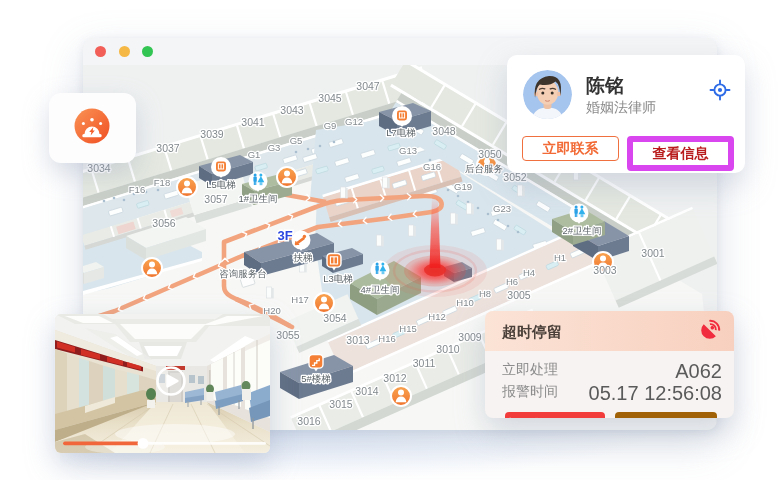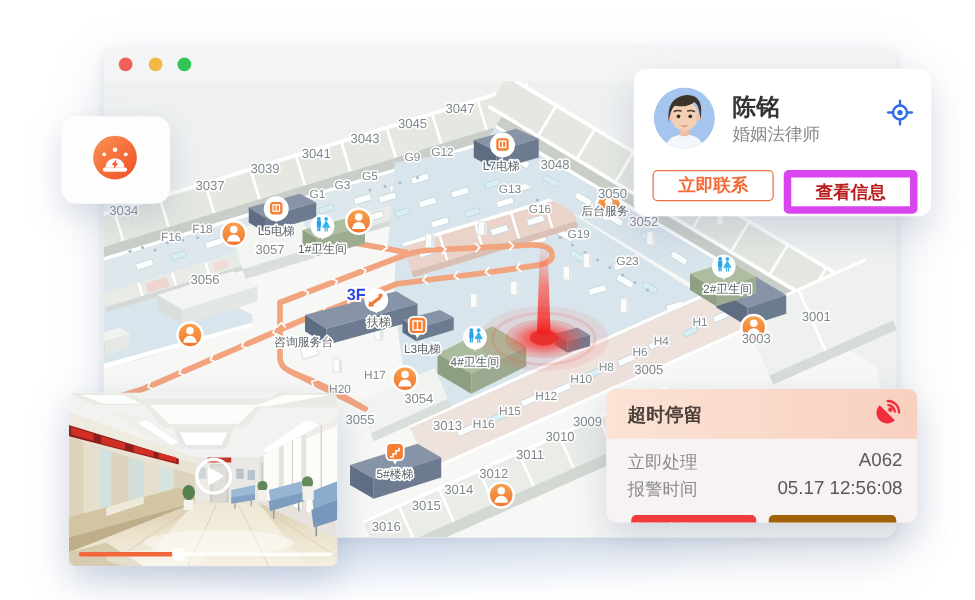--- a/index.html
+++ b/index.html
@@ -20,21 +20,21 @@
       font-size:14px;font-weight:bold;text-align:center;line-height:23px;}
   .btn-o{left:15px;border:1px solid #f07040;color:#f26a35;}
   .btn-b{left:120px;border:6px solid #d946ef;color:#b91c1c;}
   .videocard{position:absolute;left:55px;top:314px;width:215px;height:139px;border-radius:6px;overflow:hidden;
       box-shadow:0 12px 30px rgba(140,155,185,.40);}
   .alertcard{position:absolute;left:485px;top:311px;width:249px;height:107px;border-radius:8px;overflow:hidden;
       background:#f7f3f2;box-shadow:0 12px 30px rgba(150,160,185,.38);}
   .ahead{position:absolute;left:0;top:0;width:249px;height:40px;background:linear-gradient(90deg,#fbe3d6,#f8d0bf);}
   .atitle{position:absolute;left:17px;top:12px;font-size:15px;font-weight:bold;color:#4c413a;}
   .arow{position:absolute;left:17px;width:190px;font-size:14px;color:#8c8c8c;}
-  .aval{position:absolute;right:12px;font-size:15px;color:#5a5a5a;text-align:center;}
+  .aval{position:absolute;right:12px;font-size:20px;color:#5a5a5a;text-align:center;}
   .abtn{position:absolute;top:101px;width:100px;height:25px;border-radius:4px;color:#fff;font-size:12px;font-weight:bold;
       line-height:25px;}
   .glow{position:absolute;left:60px;top:400px;width:600px;height:80px;
       background:radial-gradient(ellipse at 40% 40%, rgba(205,220,245,.55), rgba(255,255,255,0) 70%);}
 </style>
 </head>
 <body>
   <div class="glow"></div>
 
   <div class="window">

